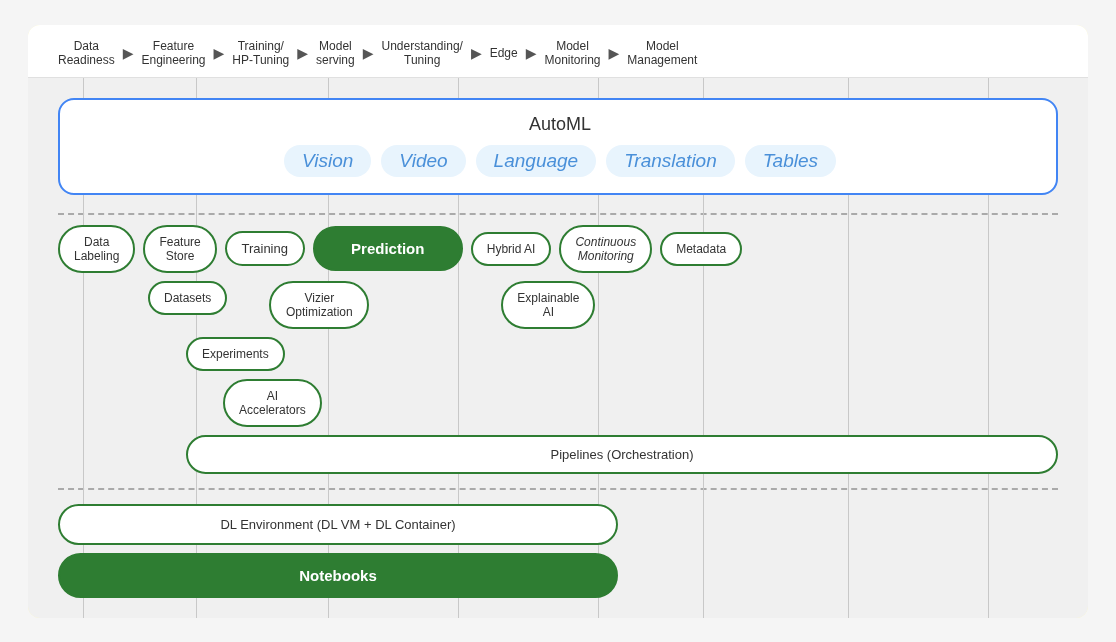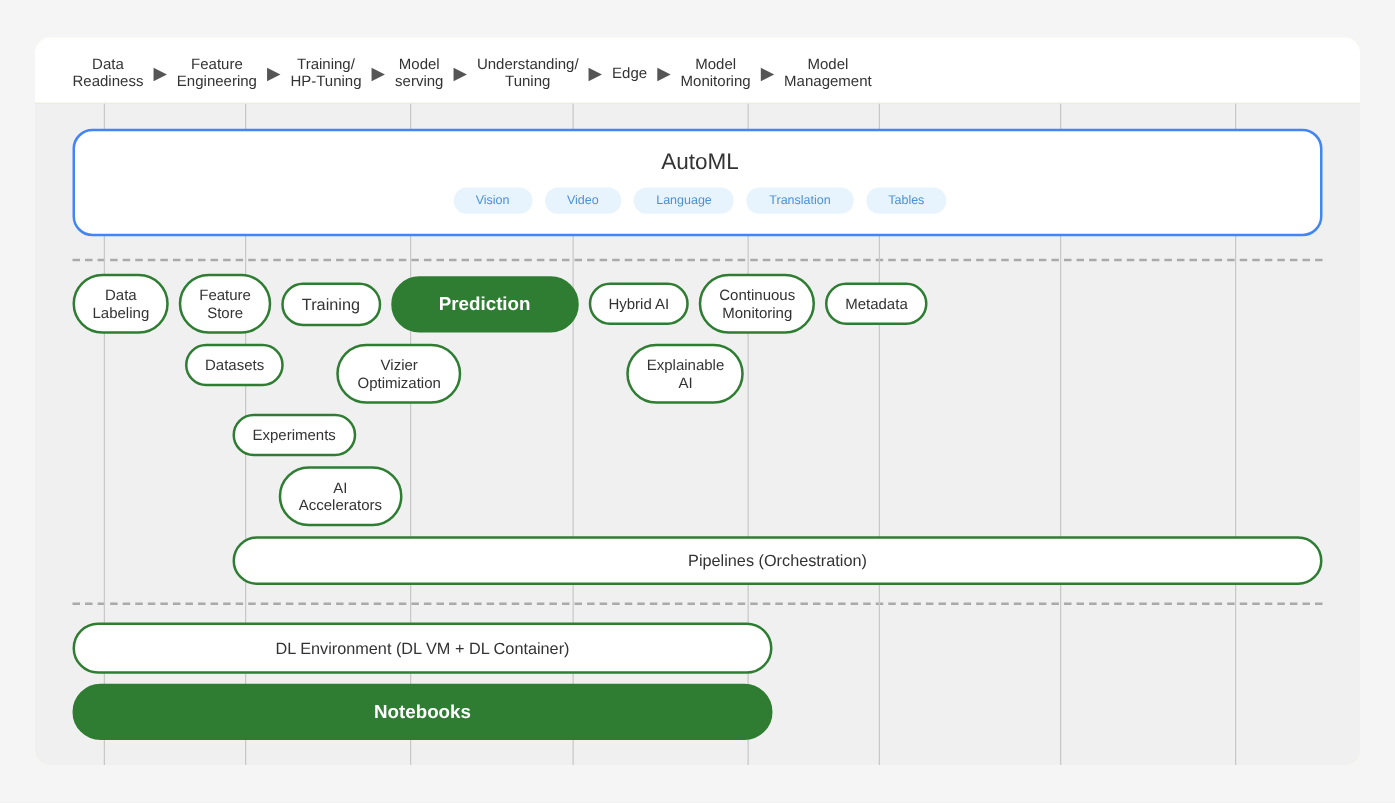--- a/index.html
+++ b/index.html
@@ -92,23 +92,24 @@
     }
     .automl-pills {
       display: flex;
       justify-content: center;
       gap: 10px;
     }
     .automl-pill {
       background: #e8f4fd;
       border-radius: 20px;
       padding: 5px 18px;
-      font-size: 10px;
+      font-size: 19px;
       color: #4a90d9;
       border: none;
+      font-style: italic;
     }
 
     
     .dashed-line {
       border: none;
       border-top: 2px dashed #aaa;
       margin: 10px 0;
     }
 
     .node {
@@ -265,21 +266,21 @@
     <hr class="dashed-line">
 
     <div class="full-row" style="align-items:center; flex-wrap: nowrap; margin-bottom: 8px;">
       <div class="node" style="white-space:pre-line; font-size:12px; min-width:70px;">Data
 Labeling</div>
       <div class="node" style="white-space:pre-line; font-size:12px; min-width:70px;">Feature
 Store</div>
       <div class="node" style="font-size:13px; min-width:80px;">Training</div>
       <div class="node filled" style="font-size:15px; font-weight:600; min-width:150px; padding: 12px 30px;">Prediction</div>
       <div class="node" style="font-size:12px; min-width:75px;">Hybrid AI</div>
-      <div class="node" style="white-space:pre-line; font-size:12px; min-width:90px; text-align:center;">Continuous
+      <div class="node" style="white-space:pre-line; font-size:12px; min-width:90px; text-align:center;font-style:italic;">Continuous
 Monitoring</div>
       <div class="node" style="font-size:12px; min-width:80px;">Metadata</div>
     </div>
 
     <div class="full-row" style="align-items:flex-start; padding-left: 90px; gap: 12px;">
       <div class="column-group">
         <div class="node" style="font-size:12px;">Datasets</div>
       </div>
       <div class="column-group" style="margin-left: 30px;">
         <div class="node" style="white-space:pre-line; font-size:12px; text-align:center; min-width:100px;">Vizier

